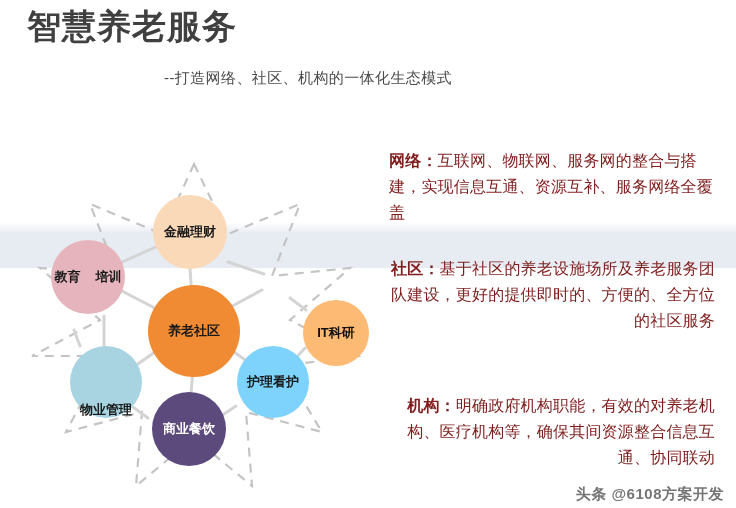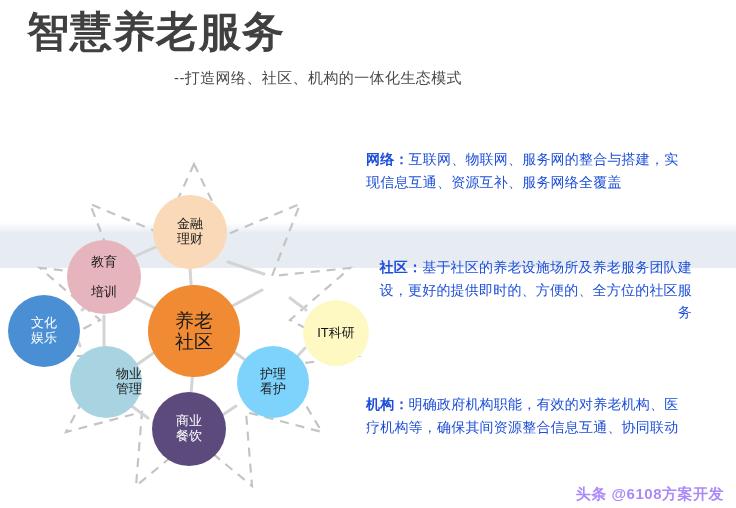--- a/index.html
+++ b/index.html
@@ -32,29 +32,29 @@
     width: 736px;
     height: 12px;
     background: linear-gradient(to bottom, rgba(231,236,243,0) 0%, rgba(231,236,243,1) 100%);
   }
 
   
   .page-title {
     position: absolute;
     left: 27px;
     top: 4px;
-    font-size: 42px;
+    font-size: 34px;
     font-weight: 700;
     letter-spacing: 1px;
     color: #404040;
     white-space: nowrap;
   }
   .page-subtitle {
     position: absolute;
-    left: 174px;
+    left: 164px;
     top: 69px;
     font-size: 15px;
     font-weight: 400;
     color: #4a4a4a;
     letter-spacing: 0.4px;
     white-space: nowrap;
     text-align: center;
   }
 
   
@@ -67,71 +67,71 @@
   }
   .diagram svg {
     position: absolute;
     left: 0;
     top: 0;
   }
   .node {
     position: absolute;
     border-radius: 50%;
     display: flex;
-    flex-direction: column;
+    flex-direction: row;
     align-items: center;
     justify-content: center;
     text-align: center;
     line-height: 1.12;
-    font-weight: 400;
+    font-weight: 700;
     box-sizing: border-box;
   }
   .node span { display: block; white-space: nowrap; }
 
   .node-center {
     width: 92px; height: 92px;
     left: 148px; top: 135px;
     background: #f08b33;
     color: #1a1a1a;
-    font-size: 19px;
+    font-size: 13px;
   }
   .node-sat { font-size: 13px; }
 
   .n-finance   { width: 74px; height: 74px; left: 153px; top: 45px;  background: #fad9b8; color: #1a1a1a; }
   .n-medical   { width: 70px; height: 70px; left: 236px; top: 90px;  background: #7e9a33; color: #1a1a1a; }
   .n-it        { width: 66px; height: 66px; left: 303px; top: 150px; background: #9ed8e6; color: #101010; }
   .n-nursing   { width: 72px; height: 72px; left: 237px; top: 196px; background: #b9aed6; color: #1a1a1a; }
   .n-business  { width: 74px; height: 74px; left: 152px; top: 242px; background: #5c4a7d; color: #ffffff; }
   .n-property  { width: 72px; height: 72px; left: 70px;  top: 196px; background: #a8d4e2; color: #1a1a1a; }
   .n-culture   { width: 72px; height: 72px; left: 8px;   top: 145px; background: #4a8fd4; color: #ffffff; }
-  .n-education { width: 74px; height: 74px; left: 67px;  top: 90px;  background: #e6b4bd; color: #1a1a1a; gap: 15px; }
+  .n-education { width: 74px; height: 74px; left: 51px;  top: 90px;  background: #e6b4bd; color: #1a1a1a; gap: 15px; }
 
   
   .para {
     position: absolute;
-    left: 366px;
+    left: 389px;
     width: 326px;
-    font-size: 14px;
+    font-size: 16px;
     line-height: 1.62;
-    color: #1d4ed8;
+    color: #7f1d1d;
     letter-spacing: 0.2px;
   }
   .para b { font-weight: 700; }
   .p-network   { top: 148px; }
   .p-community { top: 256px; text-align: right; }
-  .p-org       { top: 393px; }
+  .p-org       { top: 393px; text-align: right; }
 
   
   .watermark {
     position: absolute;
     right: 12px;
     bottom: 4px;
     font-size: 15px;
     font-weight: 700;
-    color: #8b5cf6;
+    color: #404040;
     opacity: 0.72;
     white-space: nowrap;
     letter-spacing: 0.5px;
   }
 </style>
 </head>
 <body>
 
 <div class="bg-band-soft"></div>
 <div class="bg-band"></div>
@@ -172,43 +172,39 @@
     <span>养老</span>
     <span>社区</span>
   </div>
 
   <div class="node node-sat n-finance" style="background: rgb(250, 217, 184); color: rgb(26, 26, 26);">
     <span>金融</span>
     <span>理财</span>
   </div>
 
 
-  <div class="node node-sat n-it" style="background: #fef9c3; color: rgb(16, 16, 16);">
+  <div class="node node-sat n-it" style="background: #fdba74; color: rgb(16, 16, 16);">
     <span>IT科研</span>
   </div>
 
   <div class="node node-sat n-nursing" style="background: #7dd3fc; color: rgb(26, 26, 26);">
     <span>护理</span>
     <span>看护</span>
   </div>
 
   <div class="node node-sat n-business" style="background: rgb(92, 74, 125); color: rgb(255, 255, 255);">
     <span>商业</span>
     <span>餐饮</span>
   </div>
 
   <div class="node node-sat n-property" style="background: rgb(168, 212, 226); color: rgb(26, 26, 26); align-items: flex-end;">
     <span>物业</span>
     <span>管理</span>
   </div>
 
-  <div class="node node-sat n-culture" style="background: rgb(74, 143, 212); color: rgb(255, 255, 255);">
-    <span>文化</span>
-    <span>娱乐</span>
-  </div>
 
   <div class="node node-sat n-education" style="background: rgb(230, 180, 189); color: rgb(26, 26, 26);">
     <span>教育</span>
     <span>培训</span>
   </div>
 </div>
 
 <div class="para p-network">
   <b>网络：</b><span>互联网、物联网、服务网的整合与搭建，实现信息互通、资源互补、服务网络全覆盖</span>
 </div>

